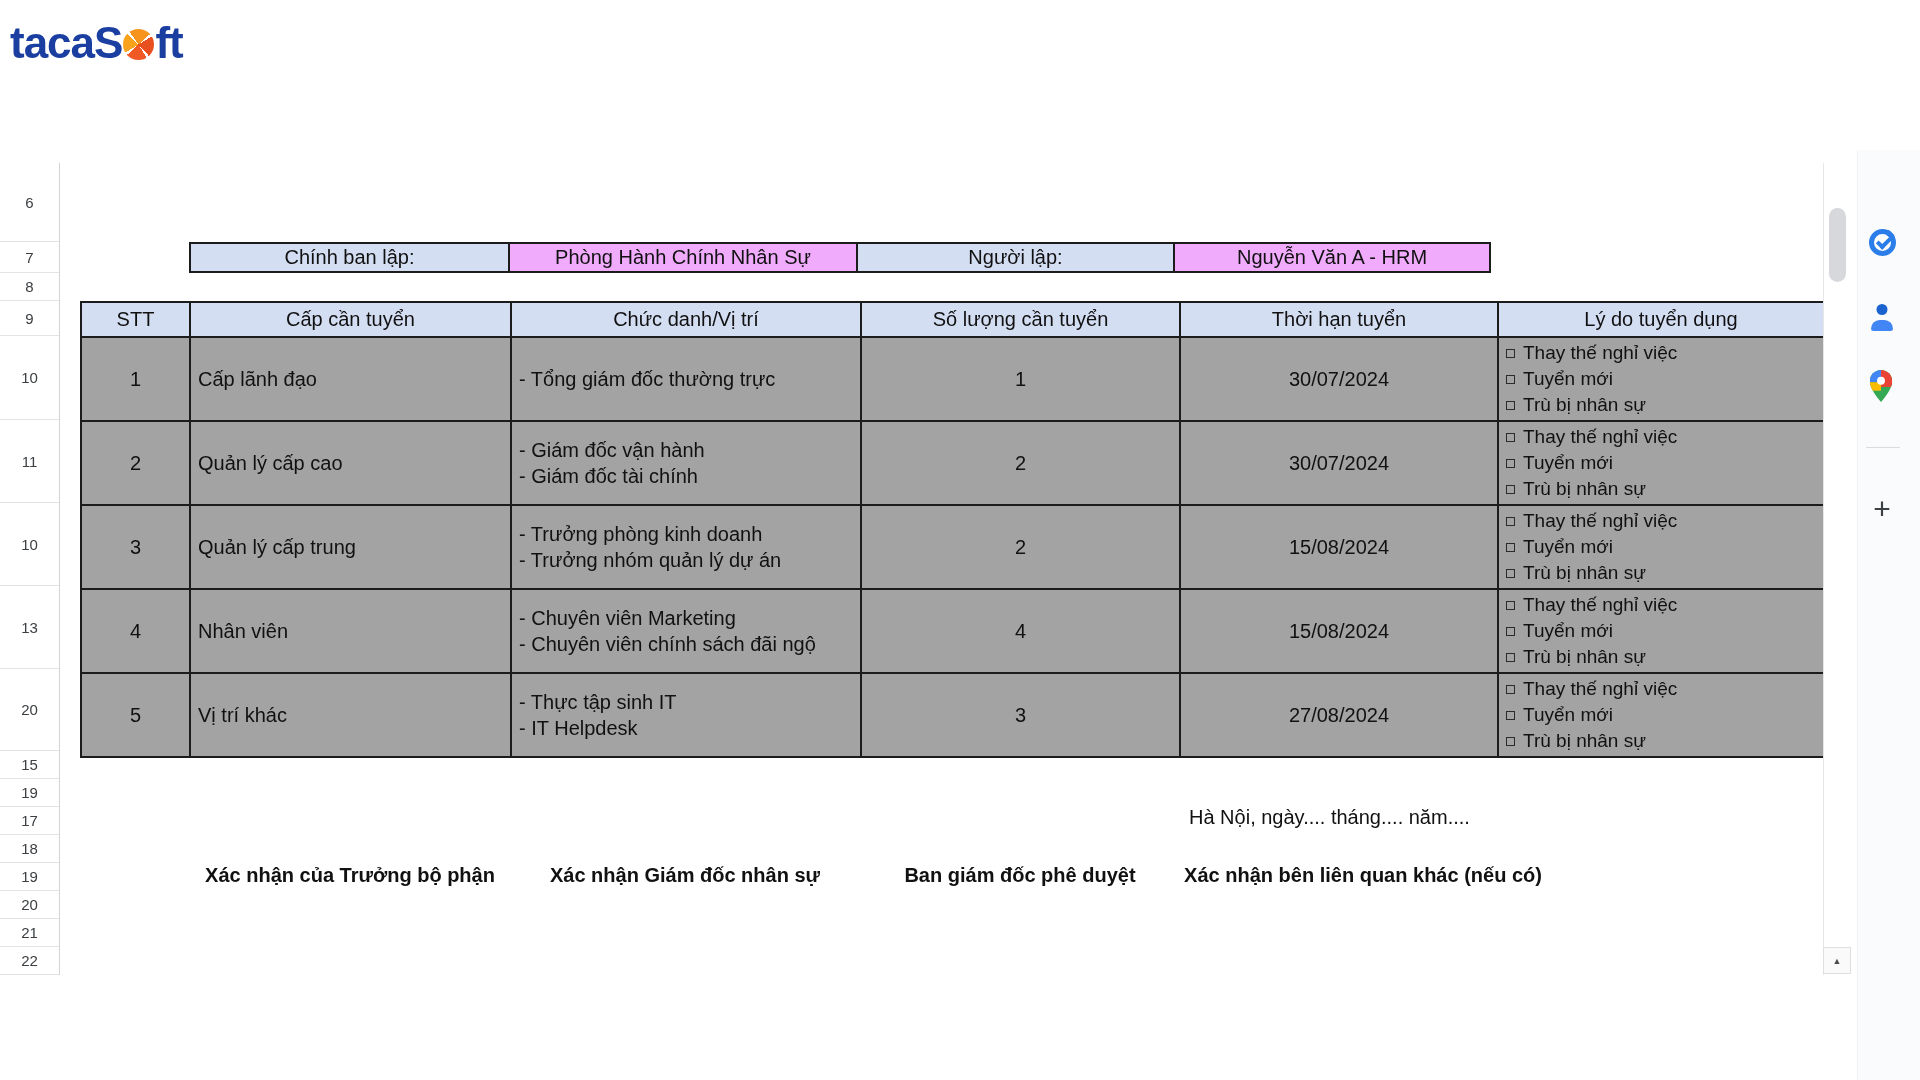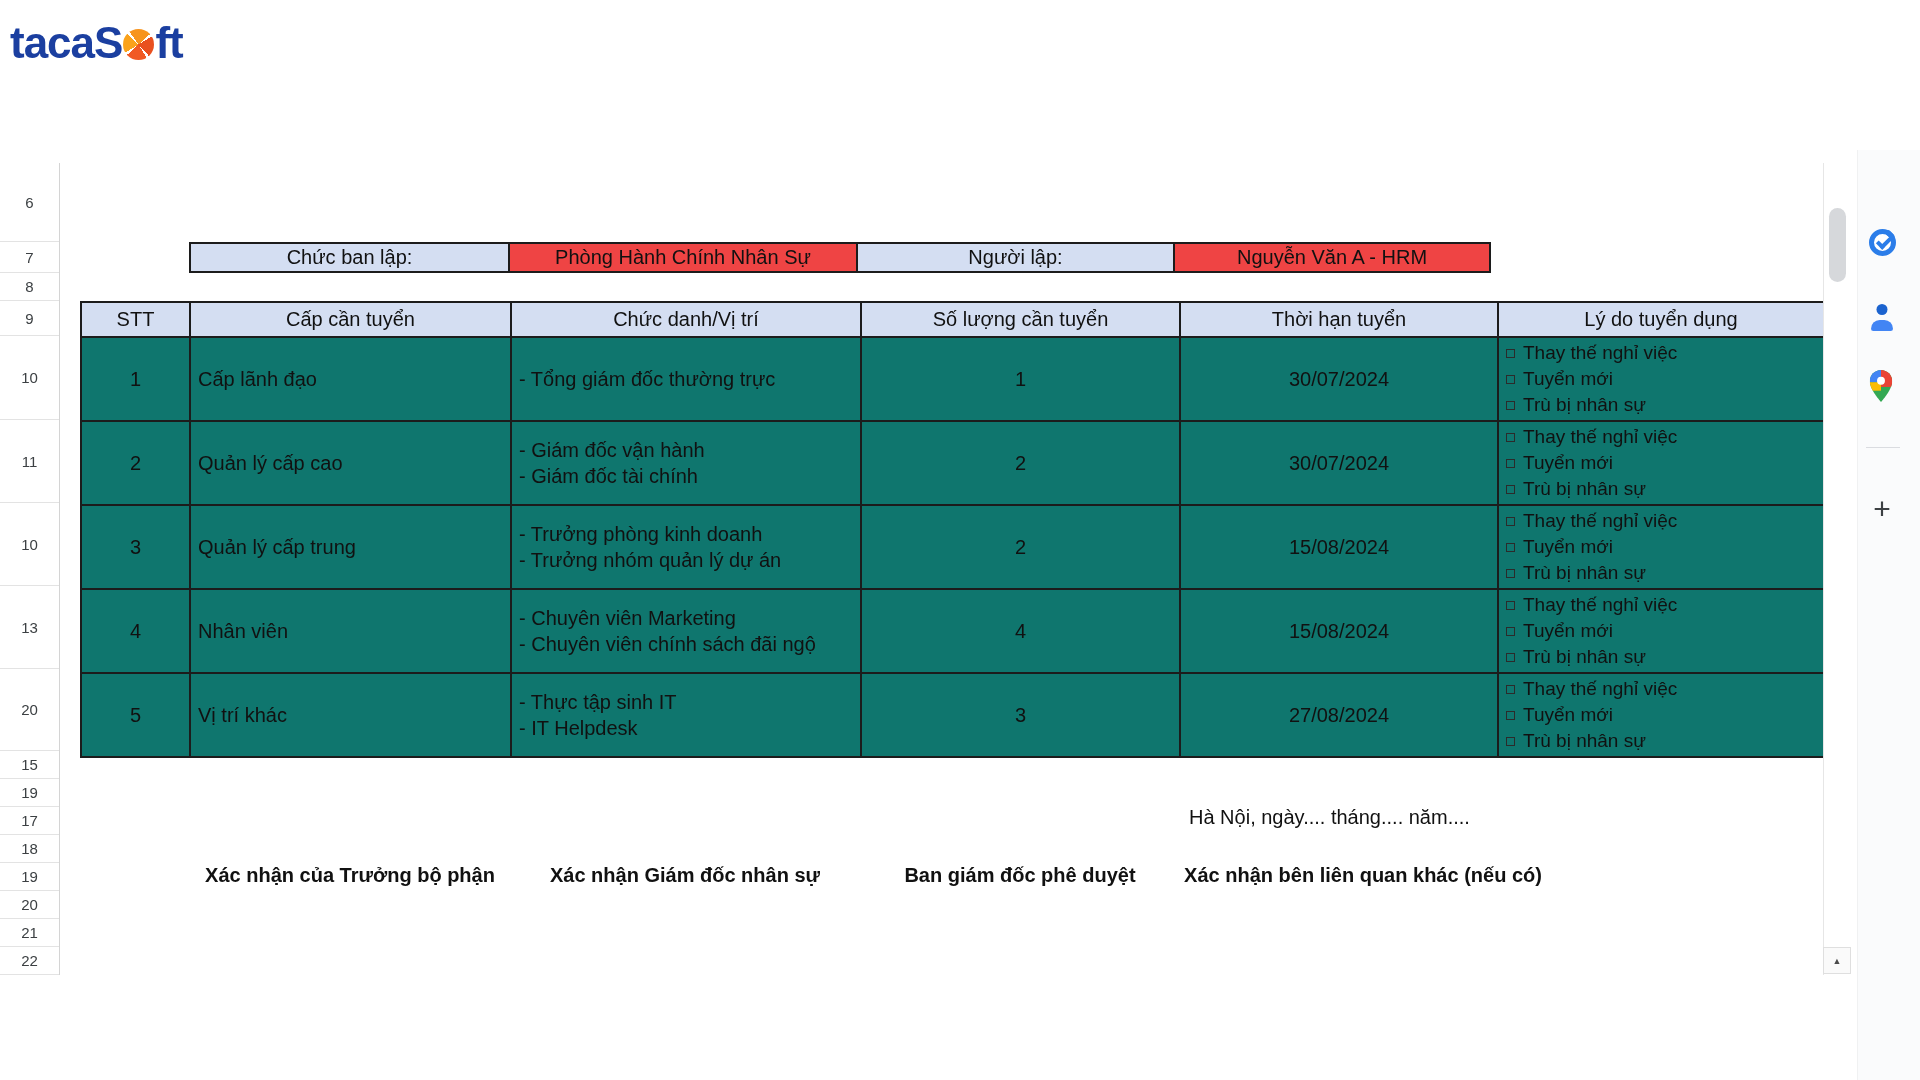--- a/index.html
+++ b/index.html
@@ -16,28 +16,28 @@
       #faa21b 76% 97%, #ffffff 97% 100%); }
 
   
   .gutter { position:absolute; left:0; top:163px; width:60px; border-right:1px solid #d4d4d4; }
   .gutter .grow { display:flex; align-items:center; justify-content:center;
     font-size:15px; color:#3c4043; border-bottom:1px solid #e3e3e3; background:#fff; }
 
   
   .info-strip { position:absolute; left:189px; top:242px; display:flex; }
   .info-strip .cell { height:31px; display:flex; align-items:center; justify-content:center;
-    font-size:20px; border:2px solid #1c1c1c; background:#ef4444; }
+    font-size:20px; border:2px solid #1c1c1c; background:#f0abfc; }
   .info-strip .cell + .cell { margin-left:-2px; }
   .info-strip .blue { background:#d4def2; }
 
   
   table.main { position:absolute; left:80px; top:301px; border-collapse:collapse; table-layout:fixed; }
   table.main th, table.main td { border:2px solid #1c1c1c; font-size:20px; vertical-align:middle;
-    text-align:center; padding:2px 4px; background:#0f766e; }
+    text-align:center; padding:2px 4px; background:#a3a3a3; }
   table.main th { background:#d4def2; font-weight:normal; height:35px; }
   table.main td.left { text-align:left; padding-left:7px; }
   .pos-line { line-height:26px; }
   .pos-line:empty { display:none; }
   .reason-line { display:flex; align-items:center; line-height:26px; font-size:19px; }
   .cb { display:inline-block; width:9px; height:9px; border:1.6px solid #2b2b2b;
     margin-right:8px; flex-shrink:0; }
 
   
   .place-date { position:absolute; left:1189px; top:806px; font-size:20px; white-space:nowrap; }
@@ -96,21 +96,21 @@
   <div class="grow" style="height:28px">19</div>
   <div class="grow" style="height:28px">17</div>
   <div class="grow" style="height:28px">18</div>
   <div class="grow" style="height:28px">19</div>
   <div class="grow" style="height:28px">20</div>
   <div class="grow" style="height:28px">21</div>
   <div class="grow" style="height:28px">22</div>
 </div>
 
 <div class="info-strip">
-  <div class="cell blue" style="width:321px">Chức ban lập:</div>
+  <div class="cell blue" style="width:321px">Chính ban lập:</div>
   <div class="cell" style="width:350px">Phòng Hành Chính Nhân Sự</div>
   <div class="cell blue" style="width:319px">Người lập:</div>
   <div class="cell" style="width:318px">Nguyễn Văn A - HRM</div>
 </div>
 
 <table class="main">
   <colgroup>
     <col style="width:109px">
       <col style="width:321px">
       <col style="width:350px">

